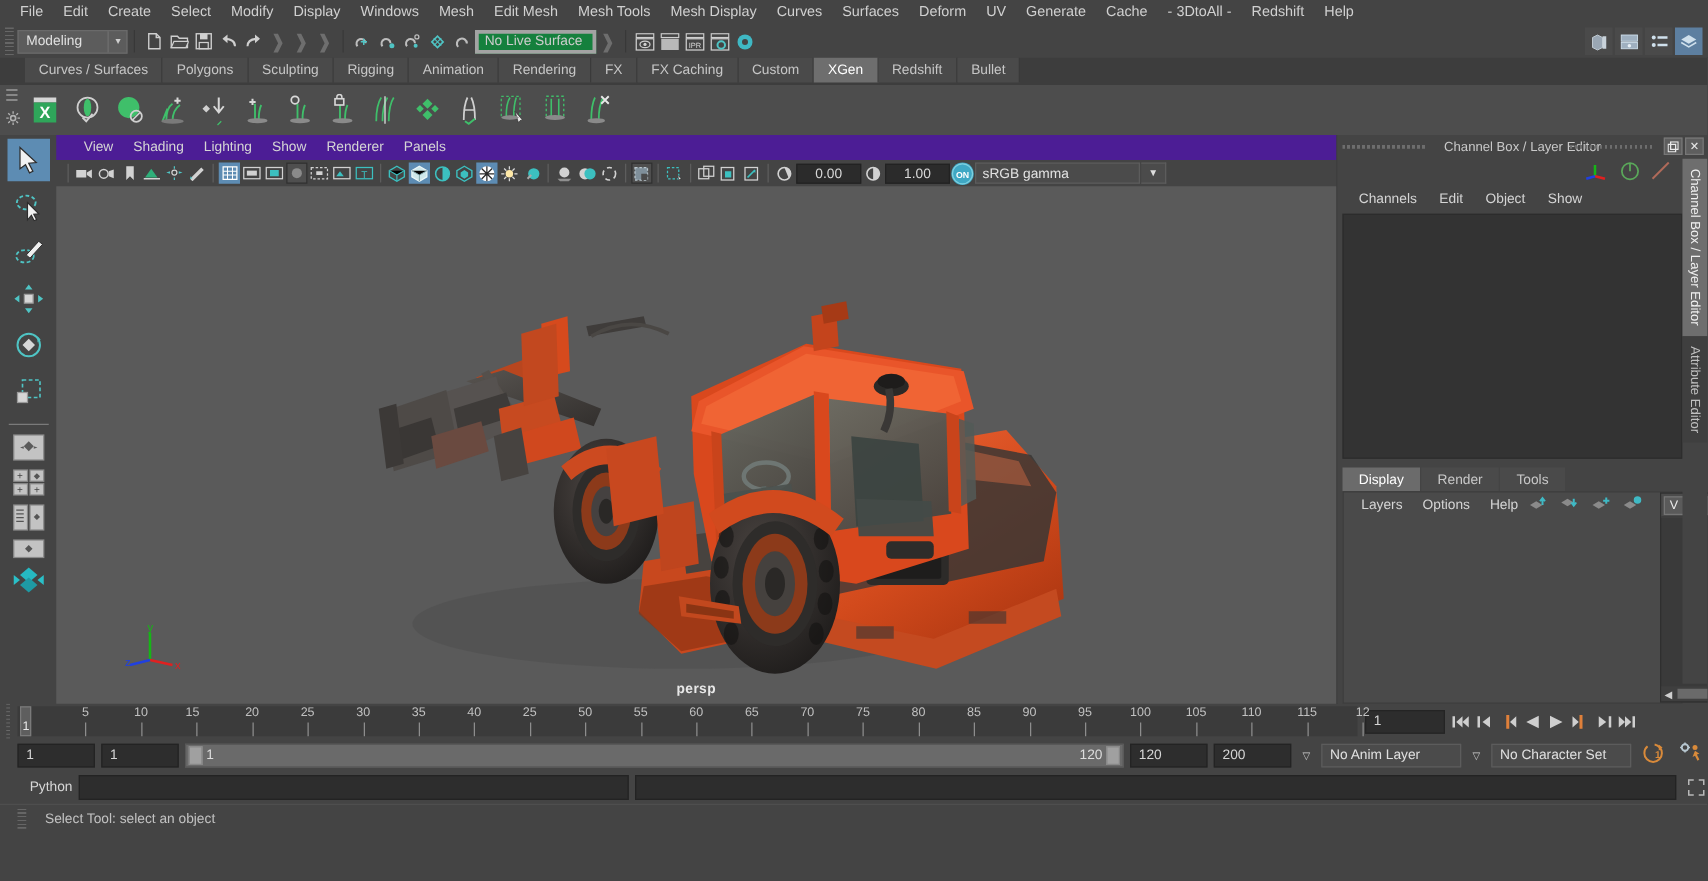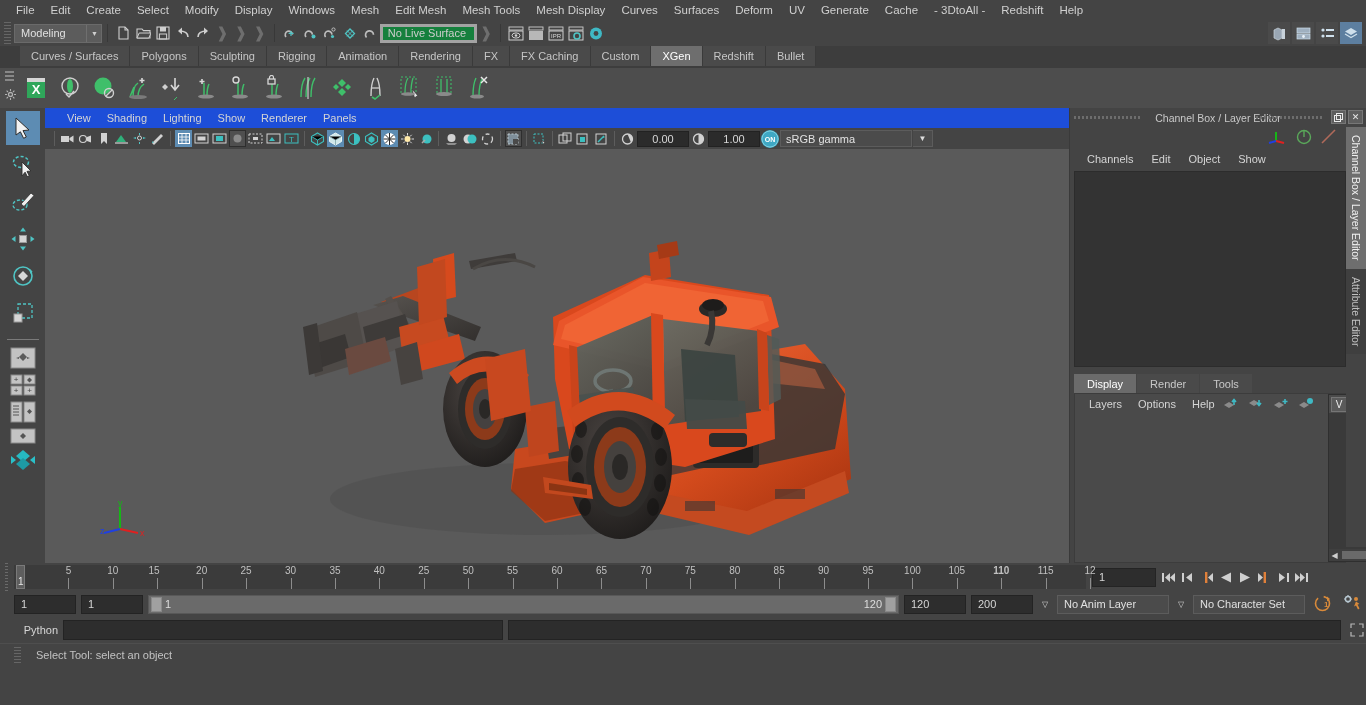--- a/index.html
+++ b/index.html
@@ -51,21 +51,21 @@
 
   
   .toolbox{ width:45px; background:#444; padding-top:3px; display:flex; flex-direction:column; align-items:center; }
   .tool{ width:34px; height:34px; margin-bottom:3px; display:flex; align-items:center; justify-content:center; }
   .tool.sel{ background:#5d8cb3; }
   .tbdiv{ width:32px; height:1px; background:#7a7a7a; margin:6px 0 7px; }
   .qlayout{ width:34px; display:flex; flex-direction:column; align-items:center; gap:3px;}
 
   
   .vpcol{ flex:1; display:flex; flex-direction:column; background:#444; border-right:1px solid #3a3a3a;}
-  .vpmenus{ height:20px; display:flex; align-items:center; padding-left:14px; background:#1d4ed8;}
+  .vpmenus{ height:20px; display:flex; align-items:center; padding-left:14px; background:#4c1d95;}
   .vpmenus .vm{ padding:1px 8px; font-size:11px; color:#d5d5d5;}
   .vptools{ height:21px; display:flex; align-items:center; background:#444; padding-left:6px; gap:1px;}
   .vi{ width:17px;height:17px; display:flex;align-items:center;justify-content:center; }
   .vi.on{ background:#5d8cb3; }
   .vi.framed{ border:1px solid #2e2e2e; background:#4f4f4f;}
   .vsep{ width:1px;height:15px;background:#5d5d5d;margin:0 3px;}
   .numfield{ width:52px;height:16px;background:#2b2b2b;border:1px solid #222;
              display:flex;align-items:center;justify-content:center;font-size:11px;color:#d8d8d8;}
   .cspace{ width:132px;height:17px;background:#4b4b4b;border:1px solid #5c5c5c;
            display:flex;align-items:center;padding-left:5px;font-size:11px;color:#e2e2e2;}
@@ -903,20 +903,21 @@
           <svg width="52" height="40" viewBox="0 0 52 40">
             <line x1="20" y1="30" x2="20" y2="8" stroke="#16b616" stroke-width="2"></line>
             <line x1="20" y1="30" x2="38" y2="34" stroke="#e02020" stroke-width="2"></line>
             <line x1="20" y1="30" x2="4" y2="34" stroke="#2040e0" stroke-width="2"></line>
             <text x="18" y="7" font-size="9" fill="#16b616" font-family="Liberation Sans">y</text>
             <text x="40" y="37" font-size="9" fill="#e02020" font-family="Liberation Sans">x</text>
             <text x="0" y="35" font-size="9" fill="#2040e0" font-family="Liberation Sans">z</text>
           </svg>
         </div>
 
+        <div class="persp">persp</div>
       </div>
     </div>
 
     <div class="dock" style="position:relative;">
       <div class="dockTitle">
         <div class="dotsL"></div>
         <span>Channel Box / Layer Editor</span>
         <div class="dotsR"></div>
         <div class="winbtns">
           <div class="winbtn">
@@ -1066,21 +1067,21 @@
         <div class="tlab" style="left: 765.165px;">85</div>
         <div class="tick" style="left: 809.587px;"></div>
         <div class="tlab" style="left: 809.587px;">90</div>
         <div class="tick" style="left: 854.008px;"></div>
         <div class="tlab" style="left: 854.008px;">95</div>
         <div class="tick" style="left: 898.43px;"></div>
         <div class="tlab" style="left: 898.43px;">100</div>
         <div class="tick" style="left: 942.851px;"></div>
         <div class="tlab" style="left: 942.851px;">105</div>
         <div class="tick" style="left: 987.273px;"></div>
-        <div class="tlab" style="left: 987.273px; font-weight: bold;">110</div>
+        <div class="tlab" style="left: 987.273px;">110</div>
         <div class="tick" style="left: 1031.69px;"></div>
         <div class="tlab" style="left: 1031.69px;">115</div>
         <div class="tick" style="left: 1076.12px;"></div>
         <div class="tlab" style="left: 1076.12px;">12</div>
       </div>
     <div class="tlright">
       <div class="curframe">
         <span>1</span>
       </div>
       <div class="pbtns">

